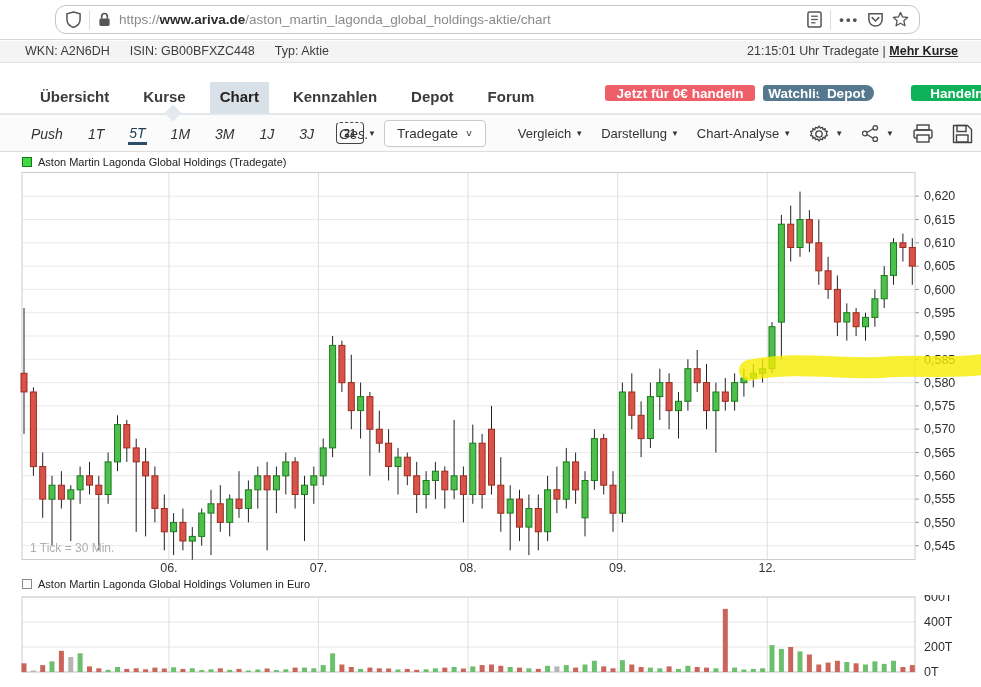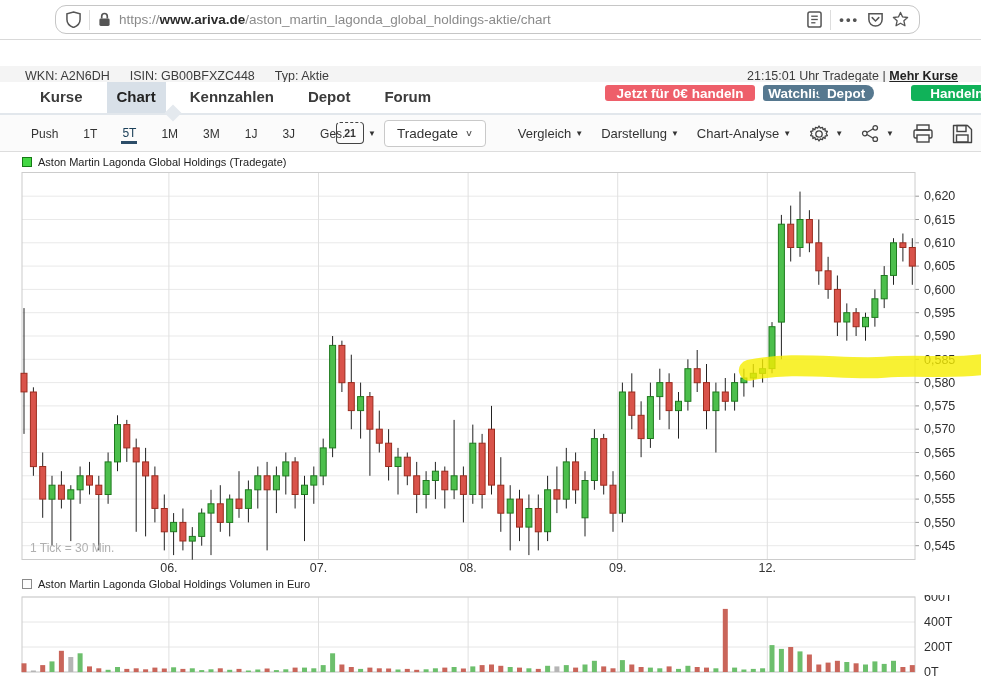--- a/index.html
+++ b/index.html
@@ -13,42 +13,42 @@
     border:1px solid #c6c6c6; border-radius:11px; background:#fff;
     display:flex; align-items:center; padding:0 10px; gap:8px; }
   .url-divider { width:1px; height:20px; background:#ddd; }
   .url-text { flex:1; font-size:13.5px; color:#8a8a8a; white-space:nowrap; overflow:hidden; }
   .url-text b { color:#2b2b2b; font-weight:bold; }
   .chrome-icon { display:flex; align-items:center; color:#5a5a5a; }
   .chrome-icon svg { display:block; }
 
   
   .info-bar { position:absolute; top:41px; left:0; width:981px; height:22px;
-    background:#f4f4f4; border-bottom:1px solid #e2e2e2; font-size:12.5px; color:#3c3c3c;margin-top:25px; }
+    background:#f4f4f4; border-bottom:1px solid #e2e2e2; font-size:12.5px; color:#3c3c3c; }
   .info-left { position:absolute; left:25px; top:3px; display:flex; gap:20px; white-space:nowrap; }
   .info-right { position:absolute; left:747px; top:3px; white-space:nowrap; color:#3c3c3c; }
   .info-right .more { font-weight:bold; text-decoration:underline; color:#222; }
 
   
   .nav-row { position:absolute; top:82px; left:0; width:981px; height:32px; background:#fff; }
   .nav-underline { position:absolute; top:113px; left:0; width:981px; height:2px; background:#e2e7ec; }
   .tabs { position:absolute; left:30px; top:0; display:flex; gap:14px; height:32px; }
   .tab { font-size:15px; font-weight:bold; color:#3b3b3b; padding:6px 10px; cursor:pointer; }
   .tab.active { background:#d8e0e8; color:#222; }
   .tab-notch { position:absolute; top:107px; left:167px; width:12px; height:12px;
     background:#e4e9ee; transform:rotate(45deg); z-index:3; }
   .action-btn { position:absolute; top:3px; height:16px; border:none; border-radius:3px;
     color:#fff; font-size:13.5px; font-weight:bold; font-family:inherit;
     display:flex; align-items:center; justify-content:center; cursor:pointer; white-space:nowrap; }
 
   
   .chart-toolbar { position:absolute; top:115px; left:0; width:981px; height:37px;
     background:#fbfbfb; border-bottom:1px solid #ddd; }
   .ranges { position:absolute; left:30px; top:0; height:37px; display:flex; gap:23px; align-items:center; }
-  .range { font-size:12px; color:#333; cursor:pointer; padding:2px 1px; }
+  .range { font-size:14px; color:#333; cursor:pointer; padding:2px 1px;font-style:italic; }
   .range.active { color:#1c4059; border-bottom:3px solid #2c4d68; padding-bottom:1px; }
   .cal-wrap { position:absolute; left:336px; top:7px; display:flex; align-items:center; gap:4px; }
   .cal-box { width:28px; height:22px; border:1.5px solid #444; border-radius:4px; border-top-style:dashed;
     display:flex; align-items:center; justify-content:center; font-size:10.5px; font-weight:bold; color:#333; }
   .caret { font-size:8px; color:#333; }
   .exchange-btn { position:absolute; left:384px; top:5px; height:27px; padding:0 12px;
     border:1px solid #c9c9c9; border-radius:4px; background:#fff; font-size:13.5px; color:#333;
     display:flex; align-items:center; gap:7px; cursor:pointer; font-family:inherit; }
   .exchange-btn .chev { font-size:11px; color:#555; transform:scaleY(.8); }
   .tool-menus { position:absolute; right:8px; top:0; height:37px; display:flex; gap:18px; align-items:center; }
@@ -117,20 +117,21 @@
   </div>
   <div class="info-right">
     <span>21:15:01 Uhr Tradegate</span>
     <span>| </span>
     <a class="more">Mehr Kurse</a>
   </div>
 </div>
 
 <div class="nav-row">
   <div class="tabs">
+    <div class="tab">Übersicht</div>
     <div class="tab">Kurse</div>
     <div class="tab active">Chart</div>
     <div class="tab">Kennzahlen</div>
     <div class="tab">Depot</div>
     <div class="tab">Forum</div>
   </div>
   <button class="action-btn" style="left:605px;width:150px;background:#ee5f6a;">Jetzt für 0€ handeln</button>
   <button class="action-btn" style="left:763px;width:70px;background:#56788f;">Watchlist</button>
   <button class="action-btn" style="left:818px;width:56px;background:#56788f;border-radius:9px;">Depot</button>
   <button class="action-btn" style="left:911px;width:92px;background:#10b259;">Handeln</button>

